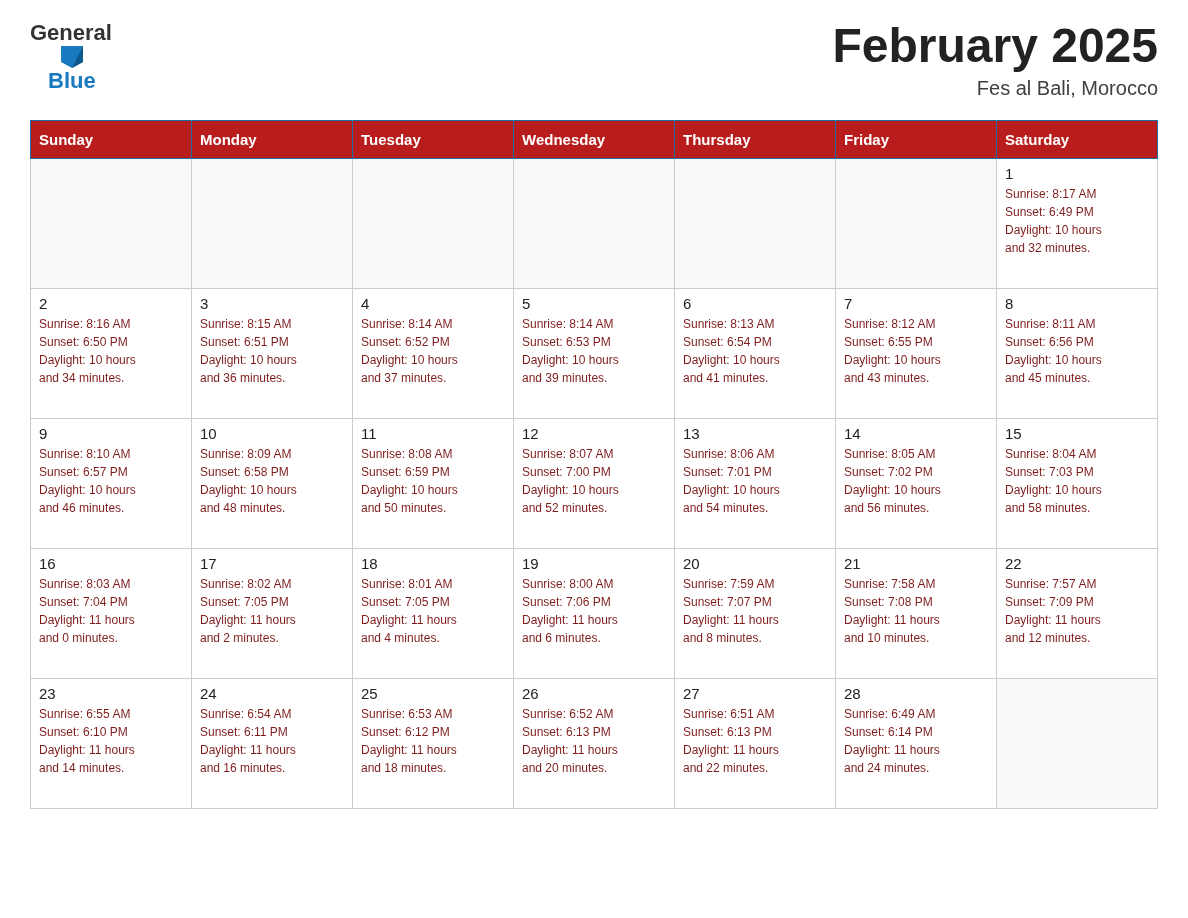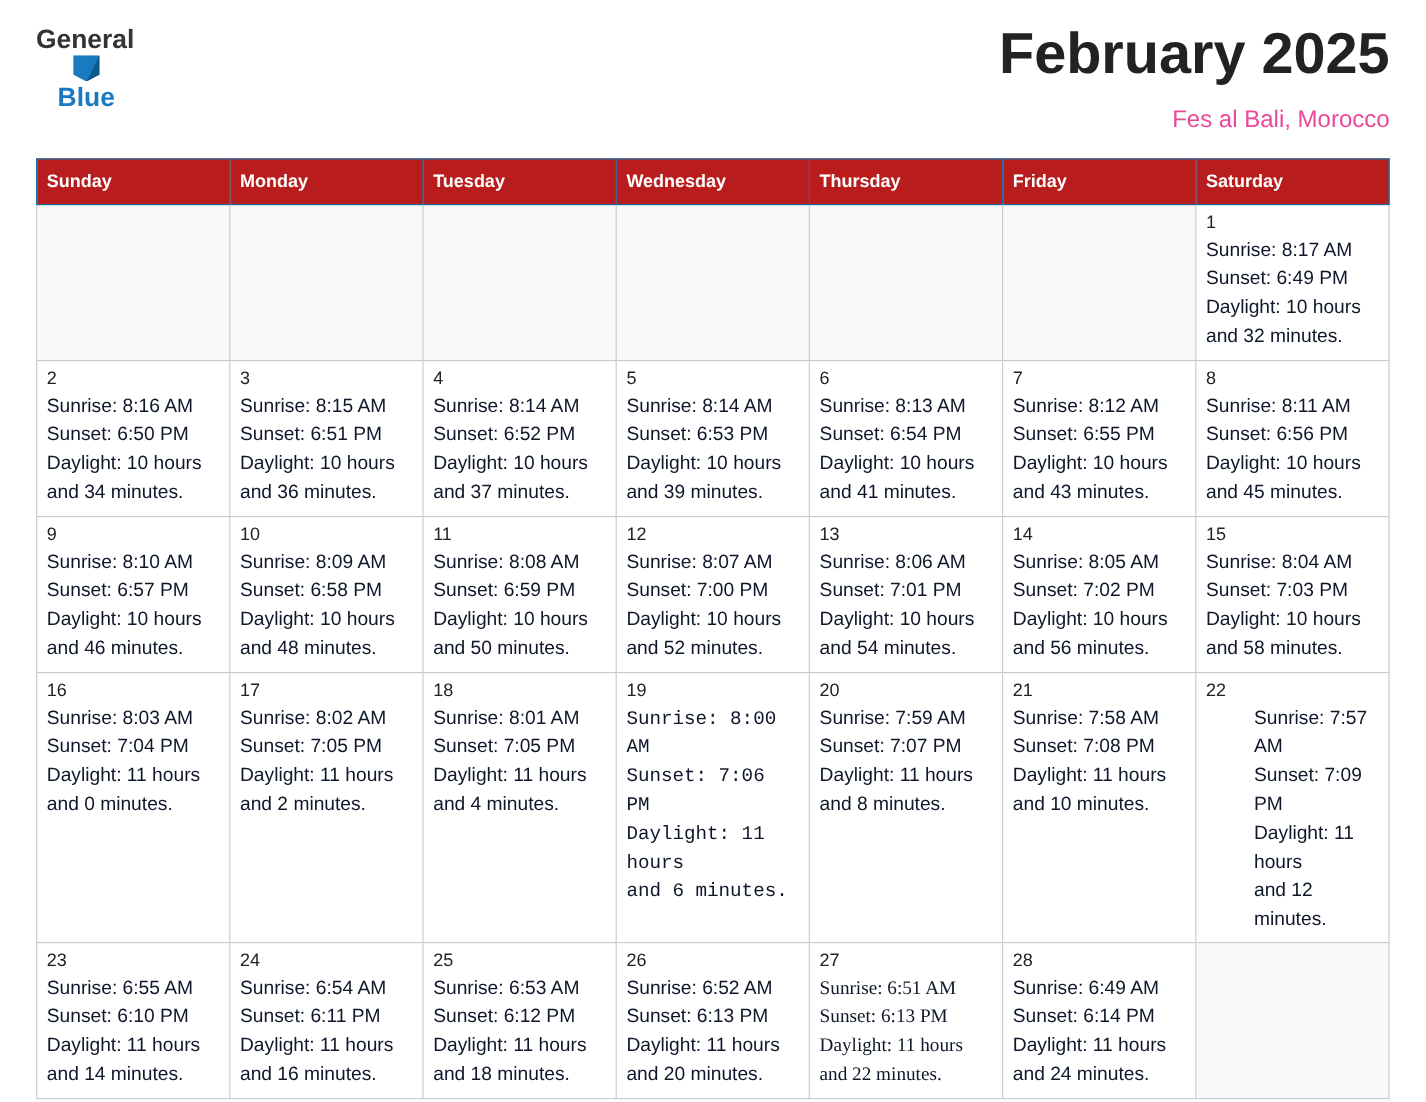--- a/index.html
+++ b/index.html
@@ -35,22 +35,22 @@
       text-align: right;
     }
     .calendar-title {
       font-size: 48px;
       font-weight: bold;
       color: #222;
       line-height: 1.1;
     }
     .calendar-subtitle {
       font-size: 20px;
-      color: #ec4899;
-      margin-top: 16px;
+      color: #404040;
+      margin-top: 4px;
     }
     .calendar {
       width: 100%;
       border-collapse: collapse;
     }
     .calendar thead tr th {
       background-color: #b91c1c;
       color: #fff;
       font-size: 15px;
       font-weight: bold;
@@ -72,22 +72,22 @@
       background: #f9f9f9;
     }
     .day-number {
       font-size: 15px;
       font-weight: normal;
       color: #222;
       margin-bottom: 3px;
       display: block;
     }
     .day-info {
-      font-size: 16px;
-      color: #0f172a;
+      font-size: 12px;
+      color: #7f1d1d;
       line-height: 1.5;
     }
     .logo-wrapper {
       display: flex;
       flex-direction: column;
       align-items: flex-start;
     }
     .logo-row {
       display: flex;
       align-items: center;
@@ -261,42 +261,42 @@
         </td>
         <td>
           <span class="day-number">18</span>
           <div class="day-info" style="white-space: pre-line;">Sunrise: 8:01 AM
 Sunset: 7:05 PM
 Daylight: 11 hours
 and 4 minutes.</div>
         </td>
         <td>
           <span class="day-number">19</span>
-          <div class="day-info" style="white-space: pre-line; font-family: Liberation Mono, monospace;">Sunrise: 8:00 AM
+          <div class="day-info" style="white-space: pre-line;">Sunrise: 8:00 AM
 Sunset: 7:06 PM
 Daylight: 11 hours
 and 6 minutes.</div>
         </td>
         <td>
           <span class="day-number">20</span>
           <div class="day-info" style="white-space: pre-line;">Sunrise: 7:59 AM
 Sunset: 7:07 PM
 Daylight: 11 hours
 and 8 minutes.</div>
         </td>
         <td>
           <span class="day-number">21</span>
           <div class="day-info" style="white-space: pre-line;">Sunrise: 7:58 AM
 Sunset: 7:08 PM
 Daylight: 11 hours
 and 10 minutes.</div>
         </td>
         <td>
           <span class="day-number">22</span>
-          <div class="day-info" style="white-space: pre-line; margin-left: 40px;">Sunrise: 7:57 AM
+          <div class="day-info" style="white-space: pre-line;">Sunrise: 7:57 AM
 Sunset: 7:09 PM
 Daylight: 11 hours
 and 12 minutes.</div>
         </td>
       </tr>
       <tr>
         <td>
           <span class="day-number">23</span>
           <div class="day-info" style="white-space: pre-line;">Sunrise: 6:55 AM
 Sunset: 6:10 PM
@@ -319,21 +319,21 @@
         </td>
         <td>
           <span class="day-number">26</span>
           <div class="day-info" style="white-space: pre-line;">Sunrise: 6:52 AM
 Sunset: 6:13 PM
 Daylight: 11 hours
 and 20 minutes.</div>
         </td>
         <td>
           <span class="day-number">27</span>
-          <div class="day-info" style="white-space: pre-line; font-family: Liberation Serif, serif;">Sunrise: 6:51 AM
+          <div class="day-info" style="white-space: pre-line;">Sunrise: 6:51 AM
 Sunset: 6:13 PM
 Daylight: 11 hours
 and 22 minutes.</div>
         </td>
         <td>
           <span class="day-number">28</span>
           <div class="day-info" style="white-space: pre-line;">Sunrise: 6:49 AM
 Sunset: 6:14 PM
 Daylight: 11 hours
 and 24 minutes.</div>

